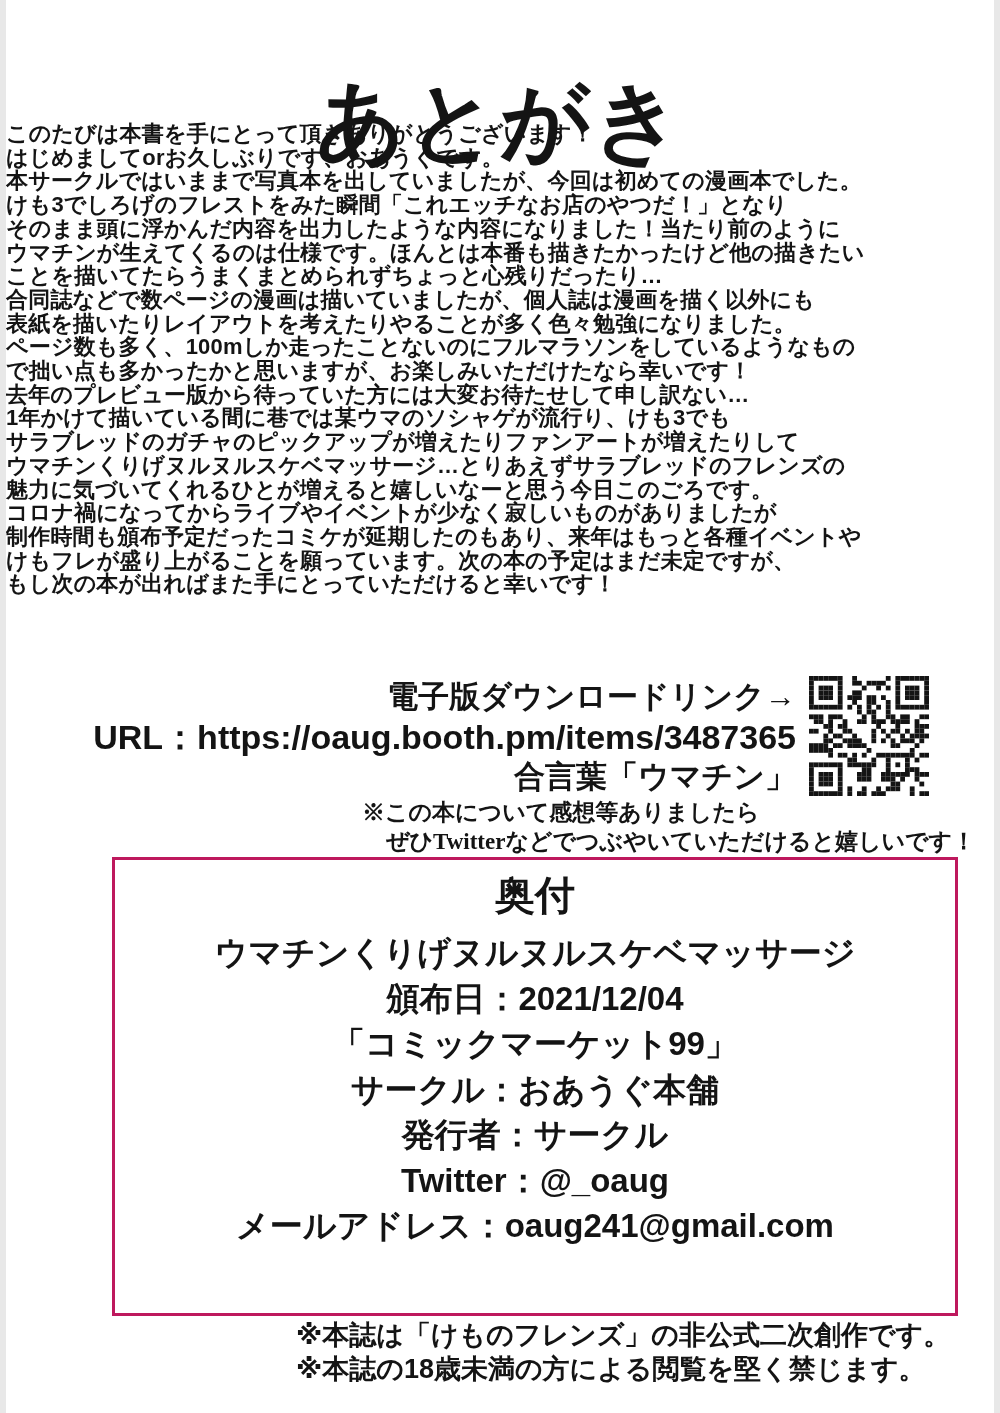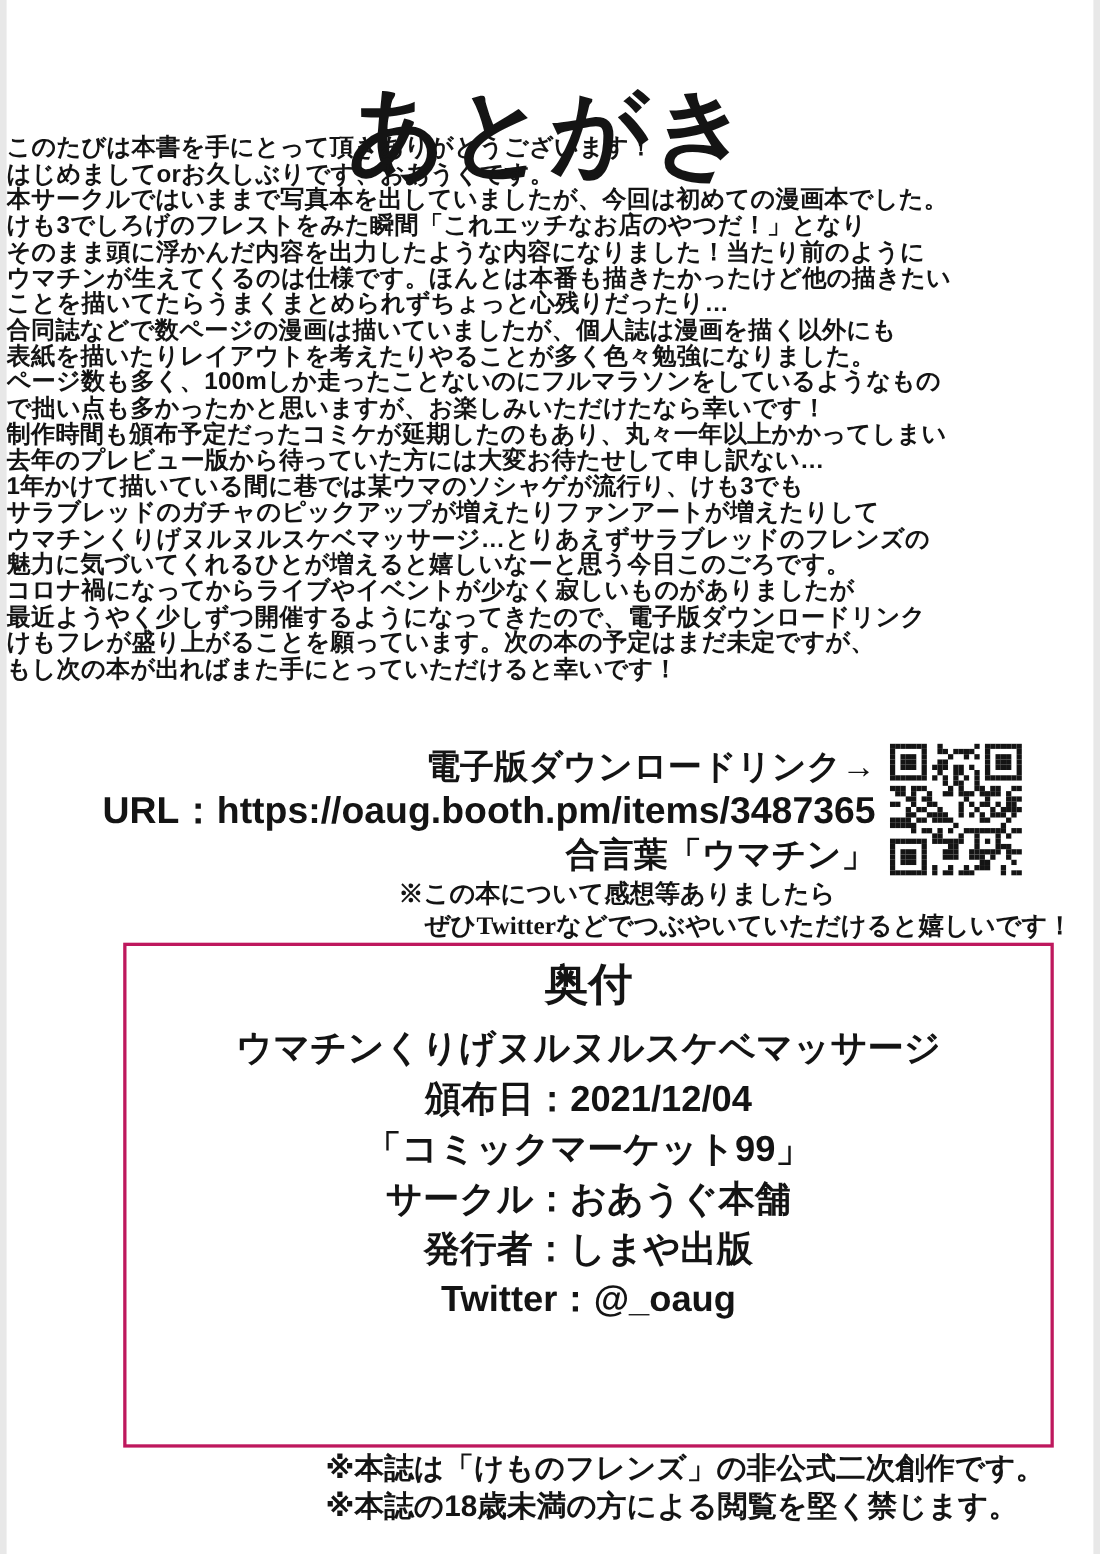--- a/index.html
+++ b/index.html
@@ -94,28 +94,27 @@
       <div class="body-line">はじめましてorお久しぶりです、おあうぐです。</div>
       <div class="body-line">本サークルではいままで写真本を出していましたが、今回は初めての漫画本でした。</div>
       <div class="body-line">けも3でしろげのフレストをみた瞬間「これエッチなお店のやつだ！」となり</div>
       <div class="body-line">そのまま頭に浮かんだ内容を出力したような内容になりました！当たり前のように</div>
       <div class="body-line">ウマチンが生えてくるのは仕様です。ほんとは本番も描きたかったけど他の描きたい</div>
       <div class="body-line">ことを描いてたらうまくまとめられずちょっと心残りだったり…</div>
       <div class="body-line">合同誌などで数ページの漫画は描いていましたが、個人誌は漫画を描く以外にも</div>
       <div class="body-line">表紙を描いたりレイアウトを考えたりやることが多く色々勉強になりました。</div>
       <div class="body-line">ページ数も多く、100mしか走ったことないのにフルマラソンをしているようなもの</div>
       <div class="body-line">で拙い点も多かったかと思いますが、お楽しみいただけたなら幸いです！</div>
-      <div class="body-line">制作時間も頒布予定だったコミケが延期したのもあり、丸々一年以上かかってしまい</div>
       <div class="body-line">去年のプレビュー版から待っていた方には大変お待たせして申し訳ない…</div>
       <div class="body-line">1年かけて描いている間に巷では某ウマのソシャゲが流行り、けも3でも</div>
       <div class="body-line">サラブレッドのガチャのピックアップが増えたりファンアートが増えたりして</div>
       <div class="body-line">ウマチンくりげヌルヌルスケベマッサージ…とりあえずサラブレッドのフレンズの</div>
       <div class="body-line">魅力に気づいてくれるひとが増えると嬉しいなーと思う今日このごろです。</div>
       <div class="body-line">コロナ禍になってからライブやイベントが少なく寂しいものがありましたが</div>
-      <div class="body-line">最近ようやく少しずつ開催するようになってきたので、電子版ダウンロードリンク</div>
+      <div class="body-line">制作時間も頒布予定だったコミケが延期したのもあり、来年はもっと各種イベントや</div>
       <div class="body-line">けもフレが盛り上がることを願っています。次の本の予定はまだ未定ですが、</div>
       <div class="body-line">もし次の本が出ればまた手にとっていただけると幸いです！</div>
     </div>
 
   <div class="download-text">
     <div class="dl-label">電子版ダウンロードリンク→</div>
     <div class="dl-url">URL：https://oaug.booth.pm/items/3487365</div>
     <div class="dl-pass">合言葉「ウマチン」</div>
   </div>
 
@@ -428,22 +427,23 @@
     </div>
 
   <div class="colophon">
     <div class="colophon-title">奥付</div>
     <div class="colophon-lines">
 
     <div class="colophon-line">ウマチンくりげヌルヌルスケベマッサージ</div>
         <div class="colophon-line">頒布日：2021/12/04</div>
         <div class="colophon-line">「コミックマーケット99」</div>
         <div class="colophon-line">サークル：おあうぐ本舗</div>
-        <div class="colophon-line">発行者：しまや出版</div>
+        <div class="colophon-line">発行者：サークル</div>
         <div class="colophon-line">Twitter：@_oaug</div>
+        <div class="colophon-line">メールアドレス：oaug241@gmail.com</div>
       </div>
   </div>
 
   <div class="disclaimer">
 
   <div class="disclaimer-line">※本誌は「けものフレンズ」の非公式二次創作です。</div>
       <div class="disclaimer-line">※本誌の18歳未満の方による閲覧を堅く禁じます。</div>
     </div>
 
 </div>

